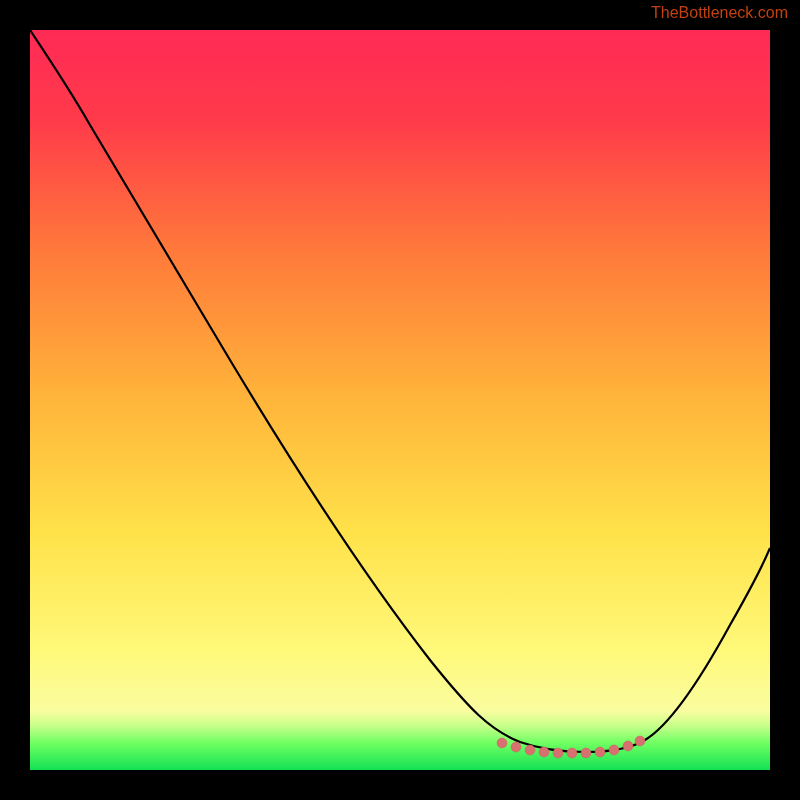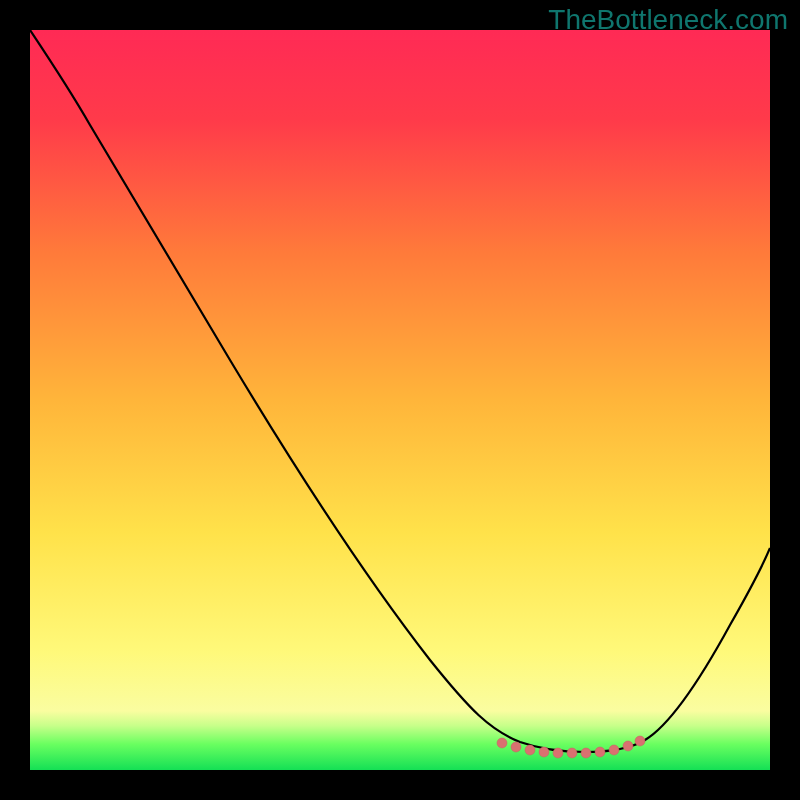--- a/index.html
+++ b/index.html
@@ -14,22 +14,22 @@
   .container {
     position: relative;
     width: 800px;
     height: 800px;
     background: #000;
   }
   .watermark {
     position: absolute;
     top: 4px;
     right: 12px;
-    color: #0f766e;
-    font-size: 28px;
+    color: #c2410c;
+    font-size: 16px;
     font-weight: 500;
     z-index: 10;
     text-align: center;
   }
   .plot-area {
     position: absolute;
     left: 30px;
     top: 30px;
     width: 740px;
     height: 740px;

